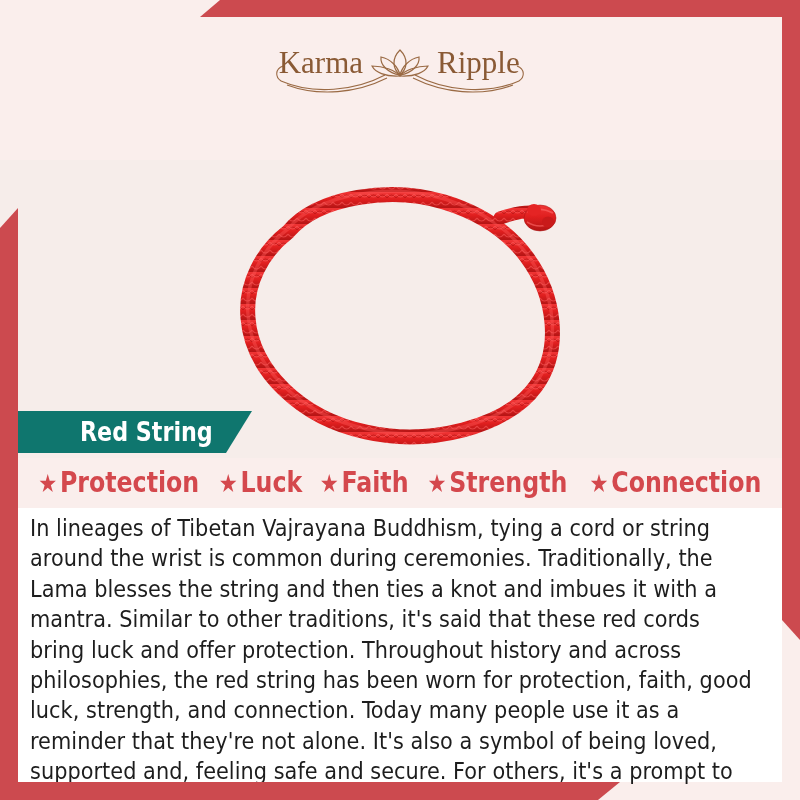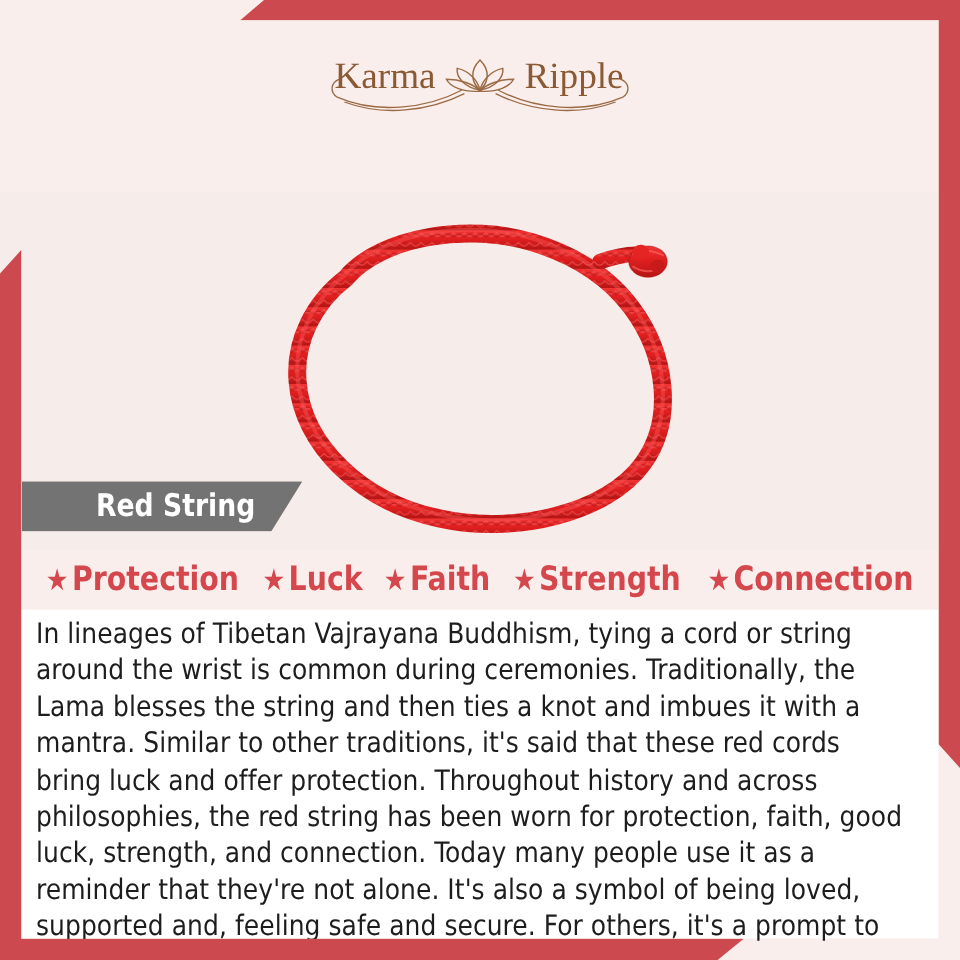--- a/index.html
+++ b/index.html
@@ -77,22 +77,22 @@
     z-index:1;
   }
   .bracelet {
     position:absolute; top:160px; left:0; width:800px; height:300px;
     z-index:2;
     display:block;
   }
 
   
   .banner {
-    position:absolute; top:401px; left:18px; width:234px; height:42px;
-    background:#737373;
+    position:absolute; top:411px; left:18px; width:234px; height:42px;
+    background:#0f766e;
     clip-path: polygon(0 0, 100% 0, calc(100% - 26px) 100%, 0 100%);
     display:flex; align-items:center;
     z-index:5;
   }
   .banner-text {
     color:#ffffff;
     font-family:"Liberation Sans Narrow","DejaVu Sans Condensed","Liberation Sans", sans-serif;
     font-weight:bold;
     font-size:26px;
     padding-left:60px;

